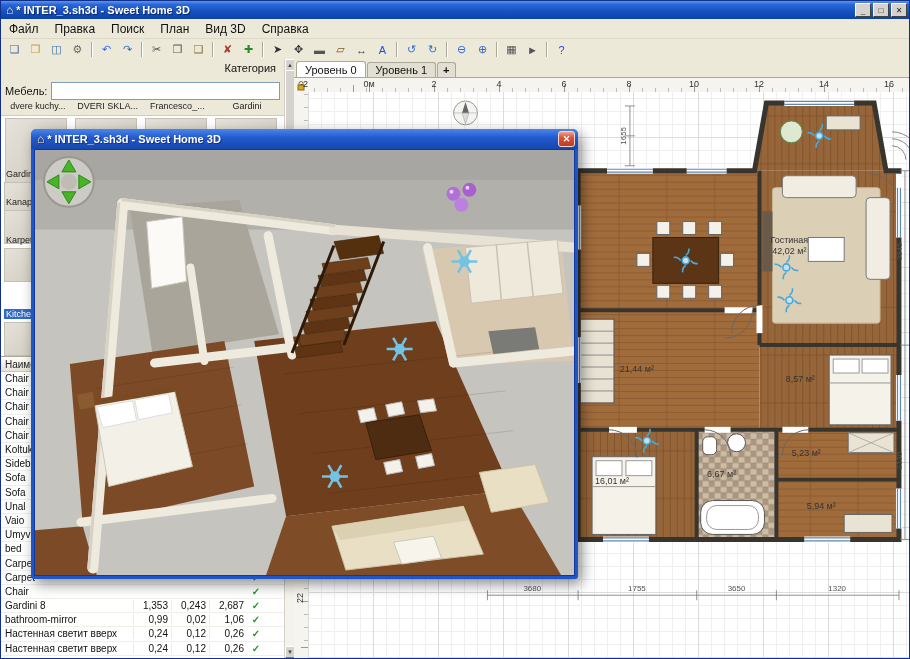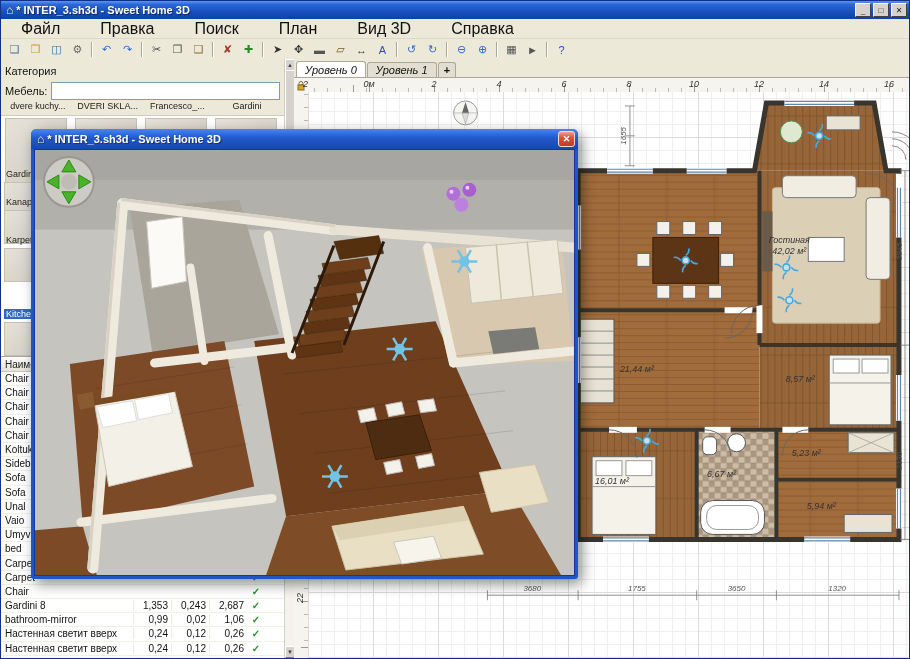--- a/index.html
+++ b/index.html
@@ -11,30 +11,30 @@
   .titlebar{height:18px;background:linear-gradient(180deg,#5a96f0,#2a66d8 20%,#1650c0 60%,#0c42a8);
             display:flex;align-items:center;padding:0 2px;color:#fff;}
   .app-icon{font-size:12px;margin:0 3px;color:#ffe8a0;line-height:1;}
   .title-text{font-size:11px;font-weight:bold;flex:1;text-shadow:1px 1px 1px rgba(0,0,0,.5);white-space:nowrap;}
   .winbtn{width:16px;height:14px;margin-left:2px;background:#d6d3ce;border:1px solid;
           border-color:#fff #404040 #404040 #fff;font-size:8px;line-height:11px;text-align:center;
           padding:0;font-family:inherit;color:#222;}
 
   
   .menubar{height:19px;display:flex;align-items:center;background:#ece9d8;border-bottom:1px solid #dcd8ca;}
-  .menu-item{font-size:16px;padding:2px 20px;color:#111;}
+  .menu-item{font-size:12px;padding:2px 8px;color:#111;}
   .toolbar{height:21px;display:flex;align-items:center;background:#ece9d8;border-bottom:1px solid #aca899;padding-left:3px;}
   .tb-btn{width:19px;height:18px;display:flex;align-items:center;justify-content:center;font-size:11px;margin:0 1px;}
   .tb-sep{width:1px;height:15px;background:#aca899;margin:0 3px;border-right:1px solid #fff;}
 
   .main{position:absolute;top:58px;left:0;right:0;bottom:0;}
 
   
   .left-panel{position:absolute;left:0;top:0;width:283px;bottom:0;background:#ece9d8;}
-  .cat-row{position:absolute;top:3px;left:4px;right:4px;height:18px;display:flex;align-items:center;}
+  .cat-row{position:absolute;top:3px;left:4px;right:4px;height:18px;display:flex;align-items:flex-end;flex-direction:column;}
   .lbl{font-size:11px;margin-right:4px;color:#111;}
   .combo{flex:1;height:18px;background:#fff;border:1px solid #7f9db9;display:flex;align-items:center;
          font-size:11px;padding-left:3px;position:relative;box-sizing:border-box;}
   .combo-btn{position:absolute;right:1px;top:1px;bottom:1px;width:15px;background:linear-gradient(#f2f1ec,#c8c4b8);
              border:1px solid #aca899;font-size:7px;display:flex;align-items:center;justify-content:center;color:#333;}
   .search-row{position:absolute;top:23px;left:4px;right:4px;height:18px;display:flex;align-items:center;}
   .search-input{flex:1;height:16px;border:1px solid #7f9db9;font:11px "Liberation Sans",sans-serif;padding:0 2px;}
   .catalog-top{position:absolute;top:42px;left:2px;right:2px;height:13px;display:flex;}
   .cat-top-label{flex:1;font-size:9px;color:#222;overflow:hidden;white-space:nowrap;text-align:center;}
   .catalog-list{position:absolute;top:56px;left:0;right:0;height:241px;background:#fff;
@@ -58,21 +58,21 @@
 
   
   .panel-scrollbar{position:absolute;left:283px;top:0;width:10px;bottom:0;background:#f4f2ea;border-left:1px solid #d4d0c8;}
   .sb-btn{height:10px;font-size:6px;text-align:center;line-height:10px;background:#d6d3ce;
           border:1px solid #fff;border-bottom-color:#808080;border-right-color:#808080;color:#444;}
   .sb-down{position:absolute;bottom:0;left:0;right:0;}
   .sb-thumb{position:absolute;top:11px;height:90px;left:0;right:0;background:#d6d3ce;
             border:1px solid #fff;border-bottom-color:#808080;border-right-color:#808080;}
 
   
-  .plan-area{position:absolute;left:293px;top:0;right:0;bottom:0;background:#701a75;font-style:italic;}
+  .plan-area{position:absolute;left:293px;top:0;right:0;bottom:0;background:#701a75;}
   .plan-tabs{position:absolute;top:0;left:0;right:0;height:19px;background:#ece9d8;display:flex;
              align-items:flex-end;padding-left:2px;border-bottom:1px solid #aca899;box-sizing:border-box;}
   .tab{font-size:11px;padding:1px 8px;border:1px solid #aca899;border-bottom:none;border-radius:3px 3px 0 0;
        background:#e2dfd2;margin-right:1px;color:#111;}
   .tab.active{background:#fff;padding-top:2px;}
   .tab-add{padding:1px 5px;font-weight:bold;}
   .ruler-corner{position:absolute;top:19px;left:0;width:14px;height:14px;background:#f6f4ee;
                 border-right:1px solid #ccc;border-bottom:1px solid #ccc;display:flex;align-items:center;justify-content:center;}
   .h-ruler{position:absolute;top:19px;left:14px;right:0;height:14px;background:#f6f4ee;border-bottom:1px solid #ccc;
            background-image:repeating-linear-gradient(90deg,#999 0 1px,transparent 1px 65px),

